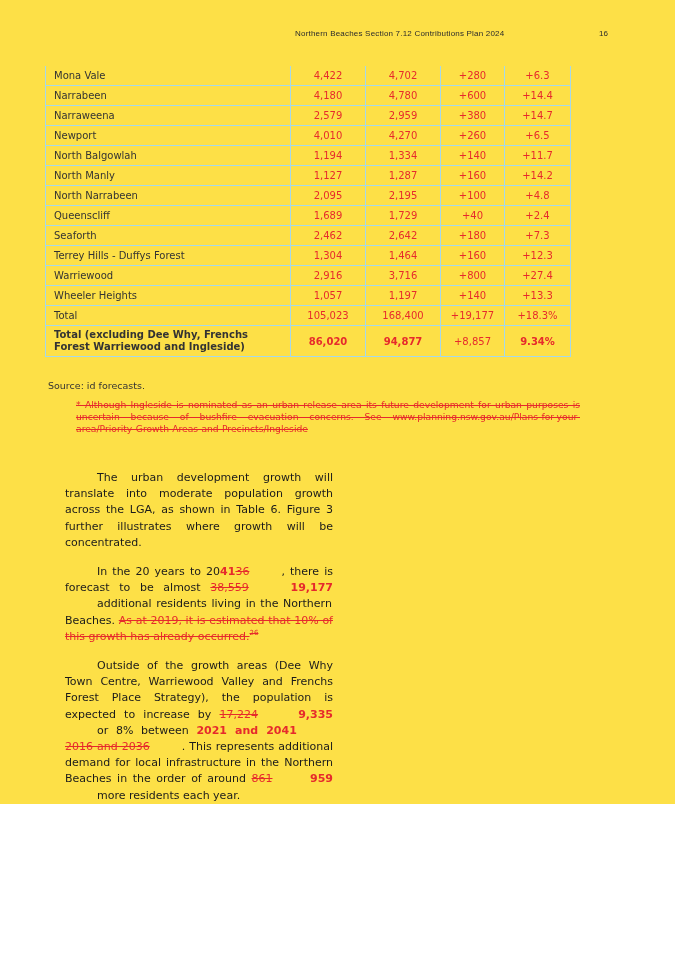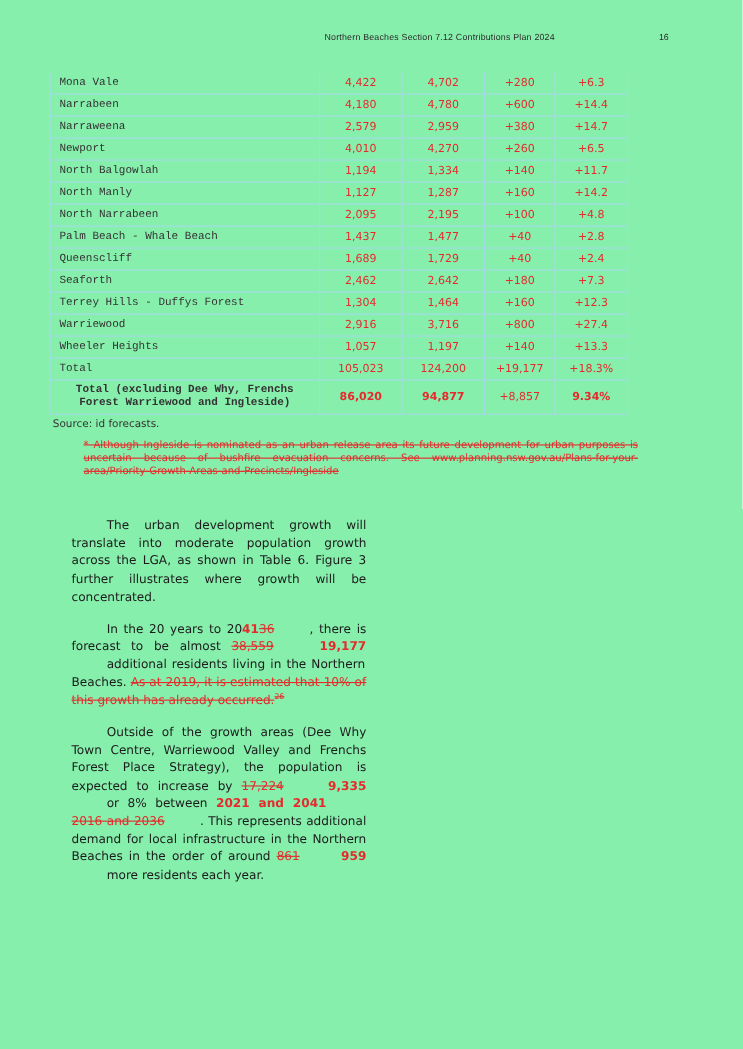--- a/index.html
+++ b/index.html
@@ -1,19 +1,19 @@
 <!DOCTYPE html>
 <html><head>
 <meta charset="utf-8">
 <style>
   html,body{margin:0;padding:0;background:#ffffff;}
   .page{
     position:relative;
-    width:675px;height:954px;
-    background:#86efac;
+    width:675px;height:804px;
+    background:#fde047;
     font-family:"DejaVu Sans", sans-serif;
     color:#1b1b1b;
     overflow:hidden;
   }
   
   .hdr-title{
     position:absolute;left:295px;top:29px;
     font-family:"Liberation Sans", sans-serif;
     font-size:8px;color:#2b2b2b;letter-spacing:.2px;
   }
@@ -32,25 +32,25 @@
   }
   table.pop td{
     border:1.5px solid #a5d9e8;
     height:17px;
     padding:1px 8px;
     vertical-align:middle;
     overflow:hidden;
     white-space:nowrap;
   }
   table.pop tr:first-child td{border-top:none;}
-  table.pop td.name{color:#333;text-align:left;font-family:Liberation Mono, monospace;}
+  table.pop td.name{color:#333;text-align:left;}
   table.pop td.num{color:#e62a2c;text-align:center;}
   table.pop td.b{font-weight:bold;}
   table.pop tr.tall td{height:28px;}
-  table.pop tr.tall td.name{white-space:normal;line-height:12px;text-align:center;}
+  table.pop tr.tall td.name{white-space:normal;line-height:12px;}
   
   .source{
     position:absolute;left:48px;top:380px;
     font-size:9.5px;color:#333;
   }
   .footnote{
     position:absolute;left:76px;top:399px;width:504px;
     font-size:9.2px;line-height:11.8px;
     text-align:justify;
     color:#e62a2c;text-decoration:line-through;
@@ -128,27 +128,20 @@
             <td class="num">+14.2</td>
           </tr>
           <tr>
             <td class="name">North Narrabeen</td>
             <td class="num">2,095</td>
             <td class="num">2,195</td>
             <td class="num">+100</td>
             <td class="num">+4.8</td>
           </tr>
           <tr>
-            <td class="name">Palm Beach - Whale Beach</td>
-            <td class="num">1,437</td>
-            <td class="num">1,477</td>
-            <td class="num">+40</td>
-            <td class="num">+2.8</td>
-          </tr>
-          <tr>
             <td class="name">Queenscliff</td>
             <td class="num">1,689</td>
             <td class="num">1,729</td>
             <td class="num">+40</td>
             <td class="num">+2.4</td>
           </tr>
           <tr>
             <td class="name">Seaforth</td>
             <td class="num">2,462</td>
             <td class="num">2,642</td>
@@ -172,21 +165,21 @@
           <tr>
             <td class="name">Wheeler Heights</td>
             <td class="num">1,057</td>
             <td class="num">1,197</td>
             <td class="num">+140</td>
             <td class="num">+13.3</td>
           </tr>
           <tr>
             <td class="name">Total</td>
             <td class="num">105,023</td>
-            <td class="num">124,200</td>
+            <td class="num">168,400</td>
             <td class="num">+19,177</td>
             <td class="num">+18.3%</td>
           </tr>
           <tr class="tall">
             <td class="name b">Total (excluding Dee Why, Frenchs Forest Warriewood and Ingleside)</td>
             <td class="num b">86,020</td>
             <td class="num b">94,877</td>
             <td class="num">+8,857</td>
             <td class="num b">9.34%</td>
           </tr>

